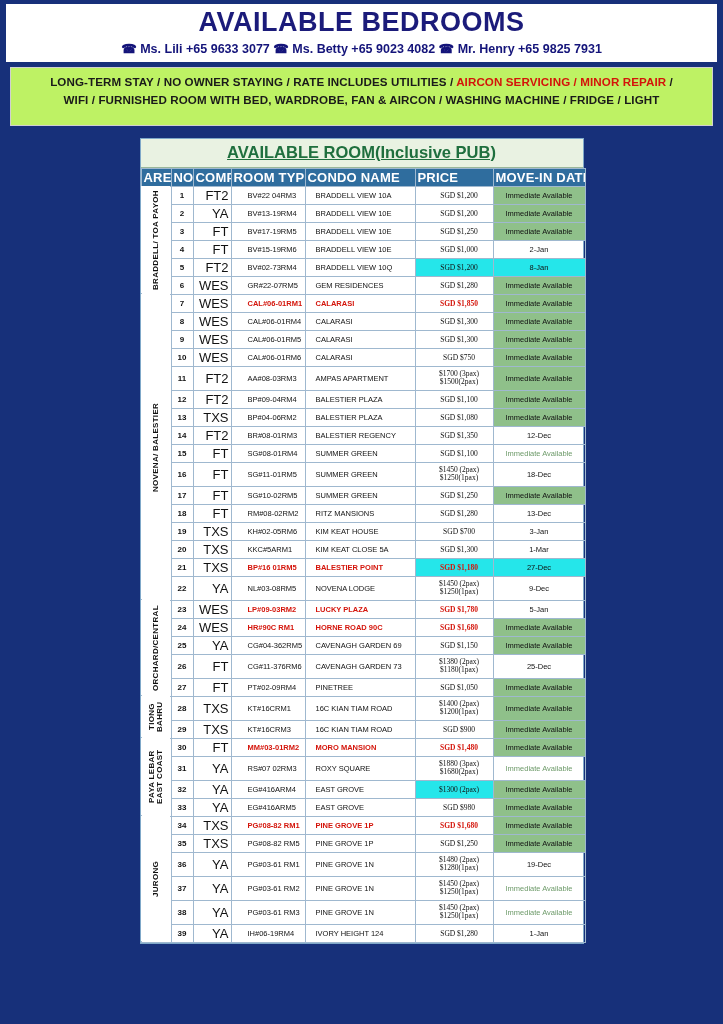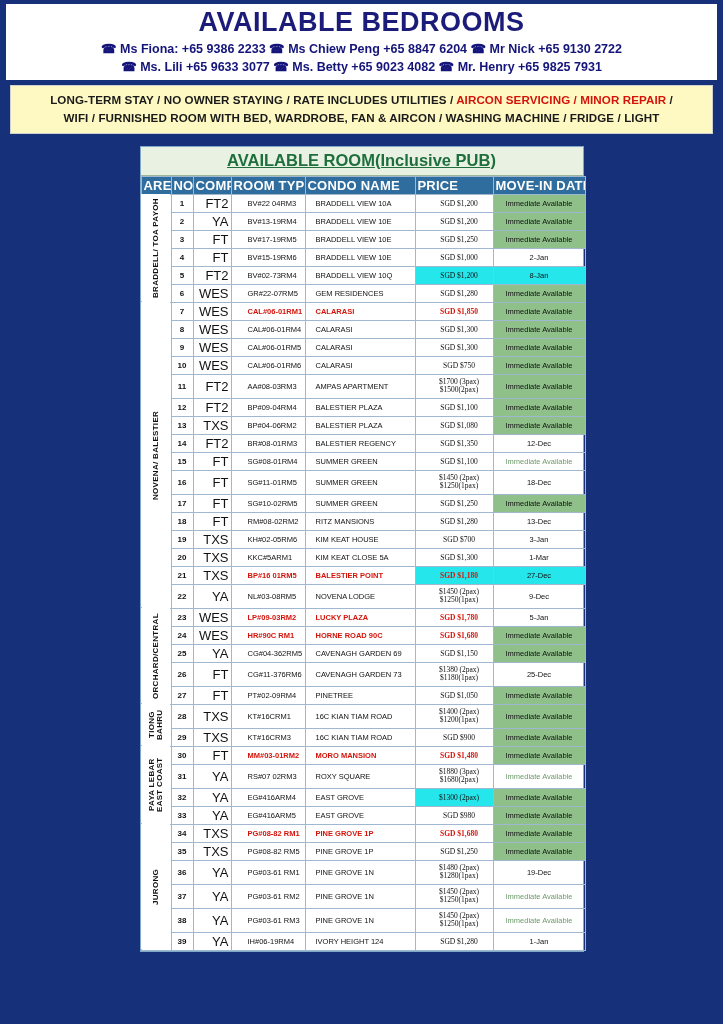--- a/index.html
+++ b/index.html
@@ -33,24 +33,24 @@
     margin: 2px 0 2px 0;
   }
   .contact-line {
     font-size: 12.5px;
     font-weight: bold;
     color: #14147a;
     line-height: 1.45;
     white-space: nowrap;
   }
   .notice-box {
-    background: #fef9c3;
+    background: #bef264;
     margin: 5px 10px 0 10px;
     border: 1px solid #d0d0d0;
-    padding: 5px 6px 6px 6px;
+    padding: 5px 6px 16px 6px;
     text-align: center;
   }
   .notice-line {
     font-size: 11.6px;
     font-weight: bold;
     color: #1a1a1a;
     line-height: 1.55;
     letter-spacing: .1px;
   }
   .notice-line .red { color: #d4140a; }
@@ -130,21 +130,20 @@
   td.tall { height: 24px; }
   .pricebox { display:block; }
 </style>
 </head>
 <body>
 
 <div class="page">
 
   <div class="header-band">
     <div class="main-title">AVAILABLE BEDROOMS</div>
-    <div class="contact-line">☎ Ms Fiona: +65 9386 2233   ☎ Ms Chiew Peng +65 8847 6204   ☎ Mr Nick +65 9130 2722</div>
     <div class="contact-line">☎ Ms. Lili +65 9633 3077   ☎ Ms. Betty +65 9023 4082   ☎ Mr. Henry +65 9825 7931</div>
   </div>
 
   <div class="notice-box">
     <div class="notice-line">
       <span>LONG-TERM STAY / NO OWNER STAYING / RATE INCLUDES UTILITIES / </span><span class="red">AIRCON SERVICING / MINOR REPAIR</span><span> /</span>
     </div>
     <div class="notice-line">WIFI / FURNISHED ROOM WITH BED, WARDROBE, FAN &amp; AIRCON / WASHING MACHINE / FRIDGE / LIGHT</div>
   </div>
 

